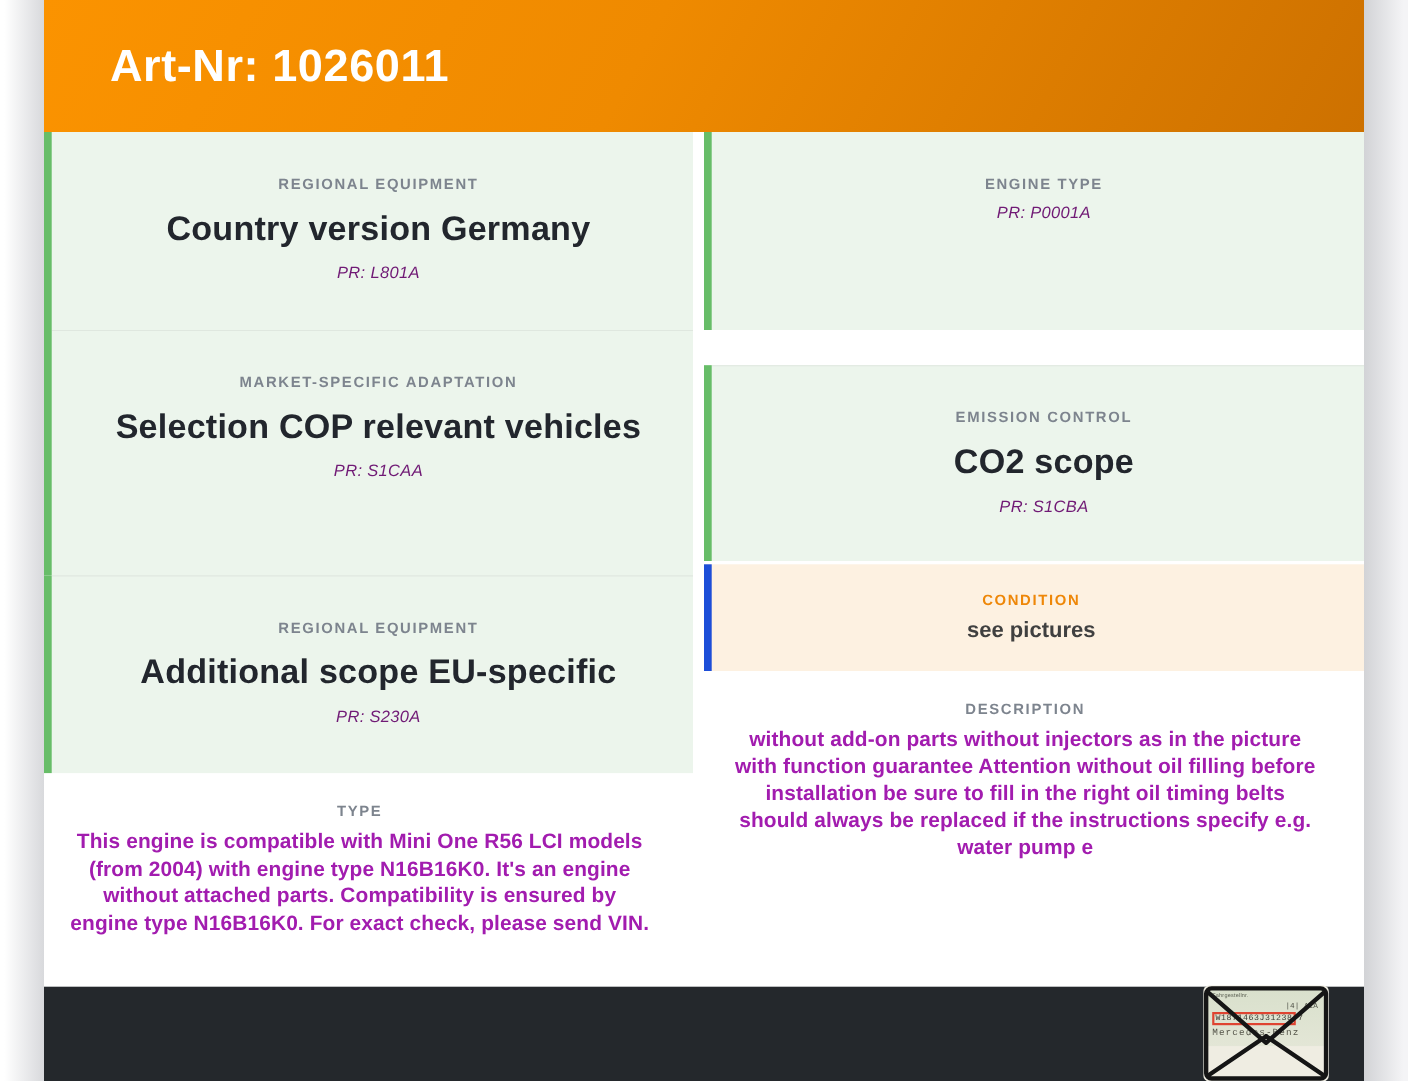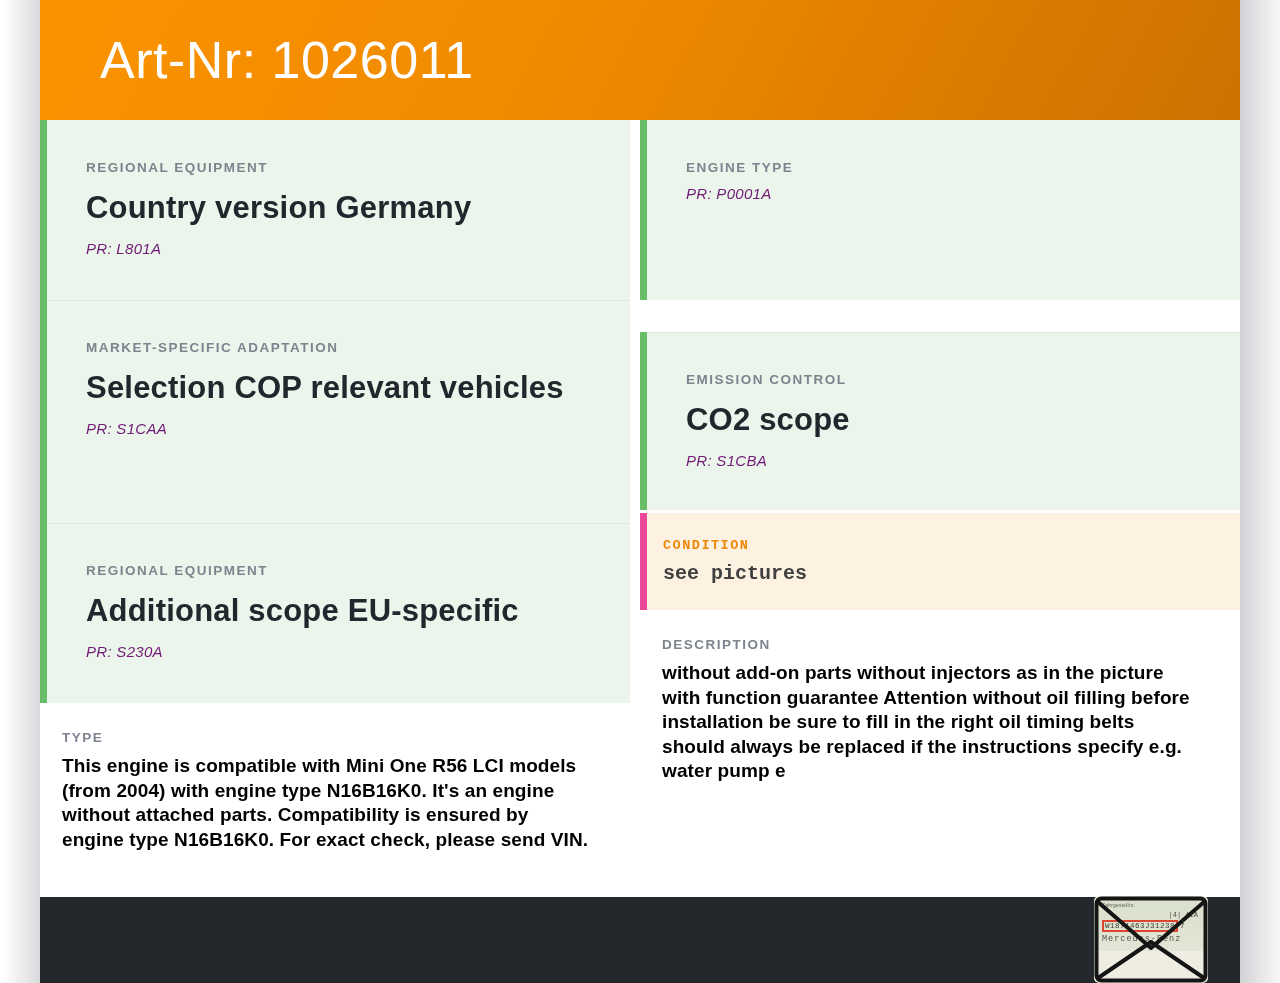--- a/index.html
+++ b/index.html
@@ -23,42 +23,41 @@
 
   
   .hdr {
     flex: 0 0 120px;
     background: linear-gradient(118deg, #fb9300 0%, #ef8a00 45%, #cd7100 100%);
     display: flex; align-items: center;
     padding-left: 60px;
   }
   .hdr h1 {
     margin: 0; color: #ffffff;
-    font-size: 52px; font-weight: 400; letter-spacing: 0.5px;
+    font-size: 41px; font-weight: 700; letter-spacing: 0.5px;
   }
 
   
   .columns { flex: 1 1 auto; display: flex; gap: 10px; background: #ffffff; min-height: 0; }
   .col { display: flex; flex-direction: column; }
   .col.left  { width: 590px; }
   .col.right { width: 600px; }
 
-  .sec { flex: 0 0 auto; }
+  .sec { flex: 0 0 auto; text-align: center; }
   .sec.tinted {
     background: #ecf5ec;
     border-left: 7px solid #67bd68;
     padding: 40px 28px 0 39px;
   }
   .sec.tinted.divided { box-shadow: inset 0 1px 0 #dfe7df; }
   .sec.condition {
     background: #fdf1e1;
-    border-left: 7px solid #ec4899;
+    border-left: 7px solid #1d4ed8;
     padding: 25px 28px 0 16px;
     margin-top: 3px;
-    font-family: Liberation Mono, monospace;
   }
   .sec.plain {
     background: #ffffff;
     padding: 27px 38px 0 22px;
     flex: 1 1 auto;
   }
 
   .h180 { height: 180px; }
   .h223 { height: 223px; }
   .h178 { height: 178px; margin-top: 32px; }
@@ -77,21 +76,21 @@
   .pr {
     margin-top: 10px; color: #701a75;
     font-size: 15px; letter-spacing: 0.3px; font-style: italic;
   }
   .cond-val {
     margin-top: 9px; color: #404040;
     font-size: 20px; font-weight: 600;
   }
   .body-text {
     margin-top: 9px; max-width: 548px;
-    color: #000000; font-size: 19px; font-weight: 600;
+    color: #a21caf; font-size: 19px; font-weight: 600;
     line-height: 24.5px; letter-spacing: 0.1px;
   }
 
   
   .footer {
     flex: 0 0 86px;
     background: #24282c;
     display: flex; align-items: center;
     padding-left: 60px;
     position: relative;

